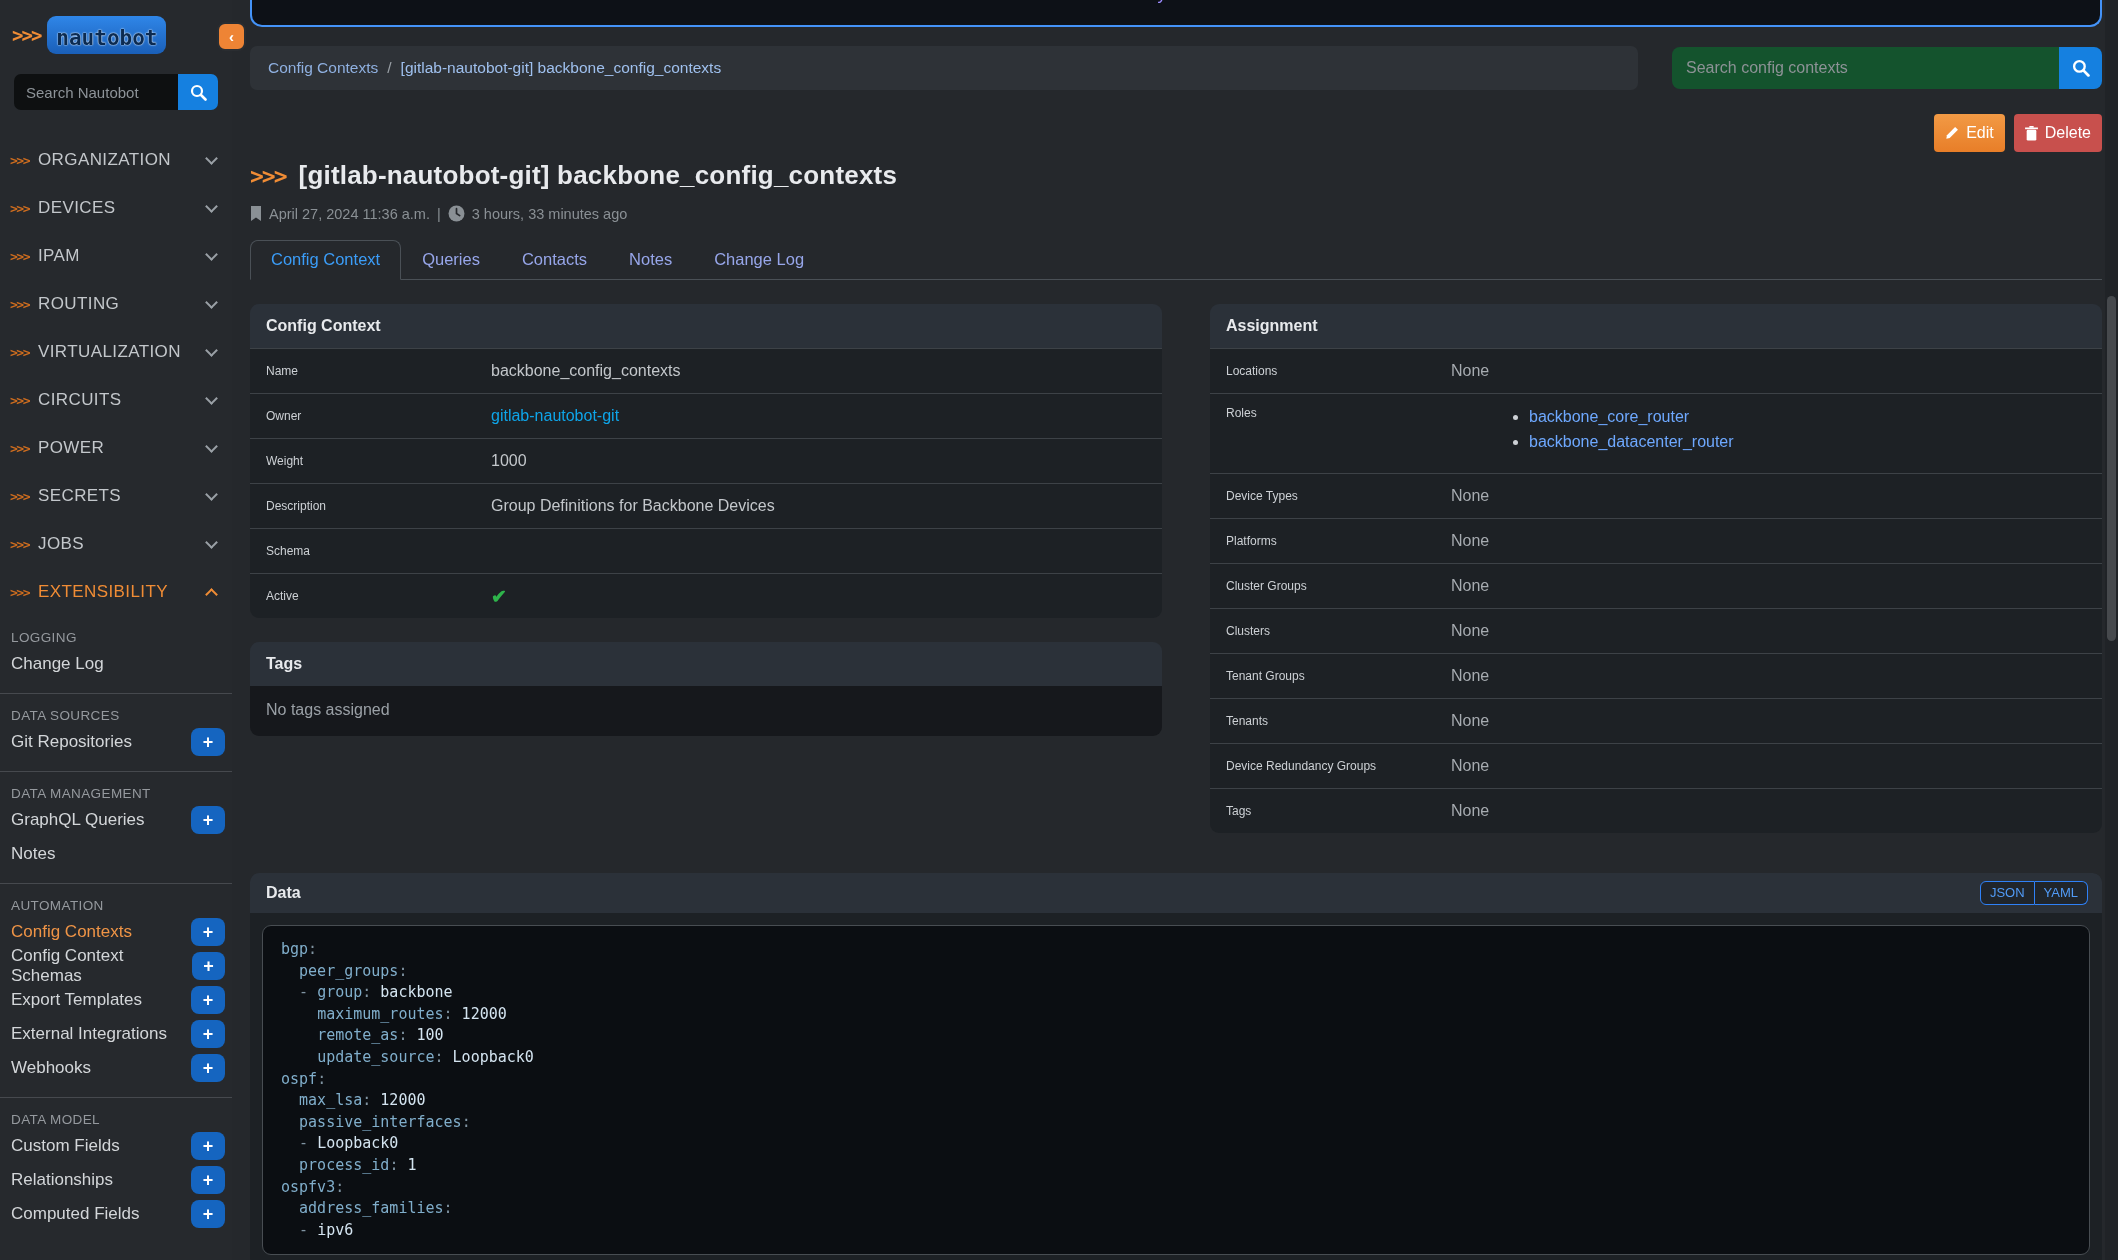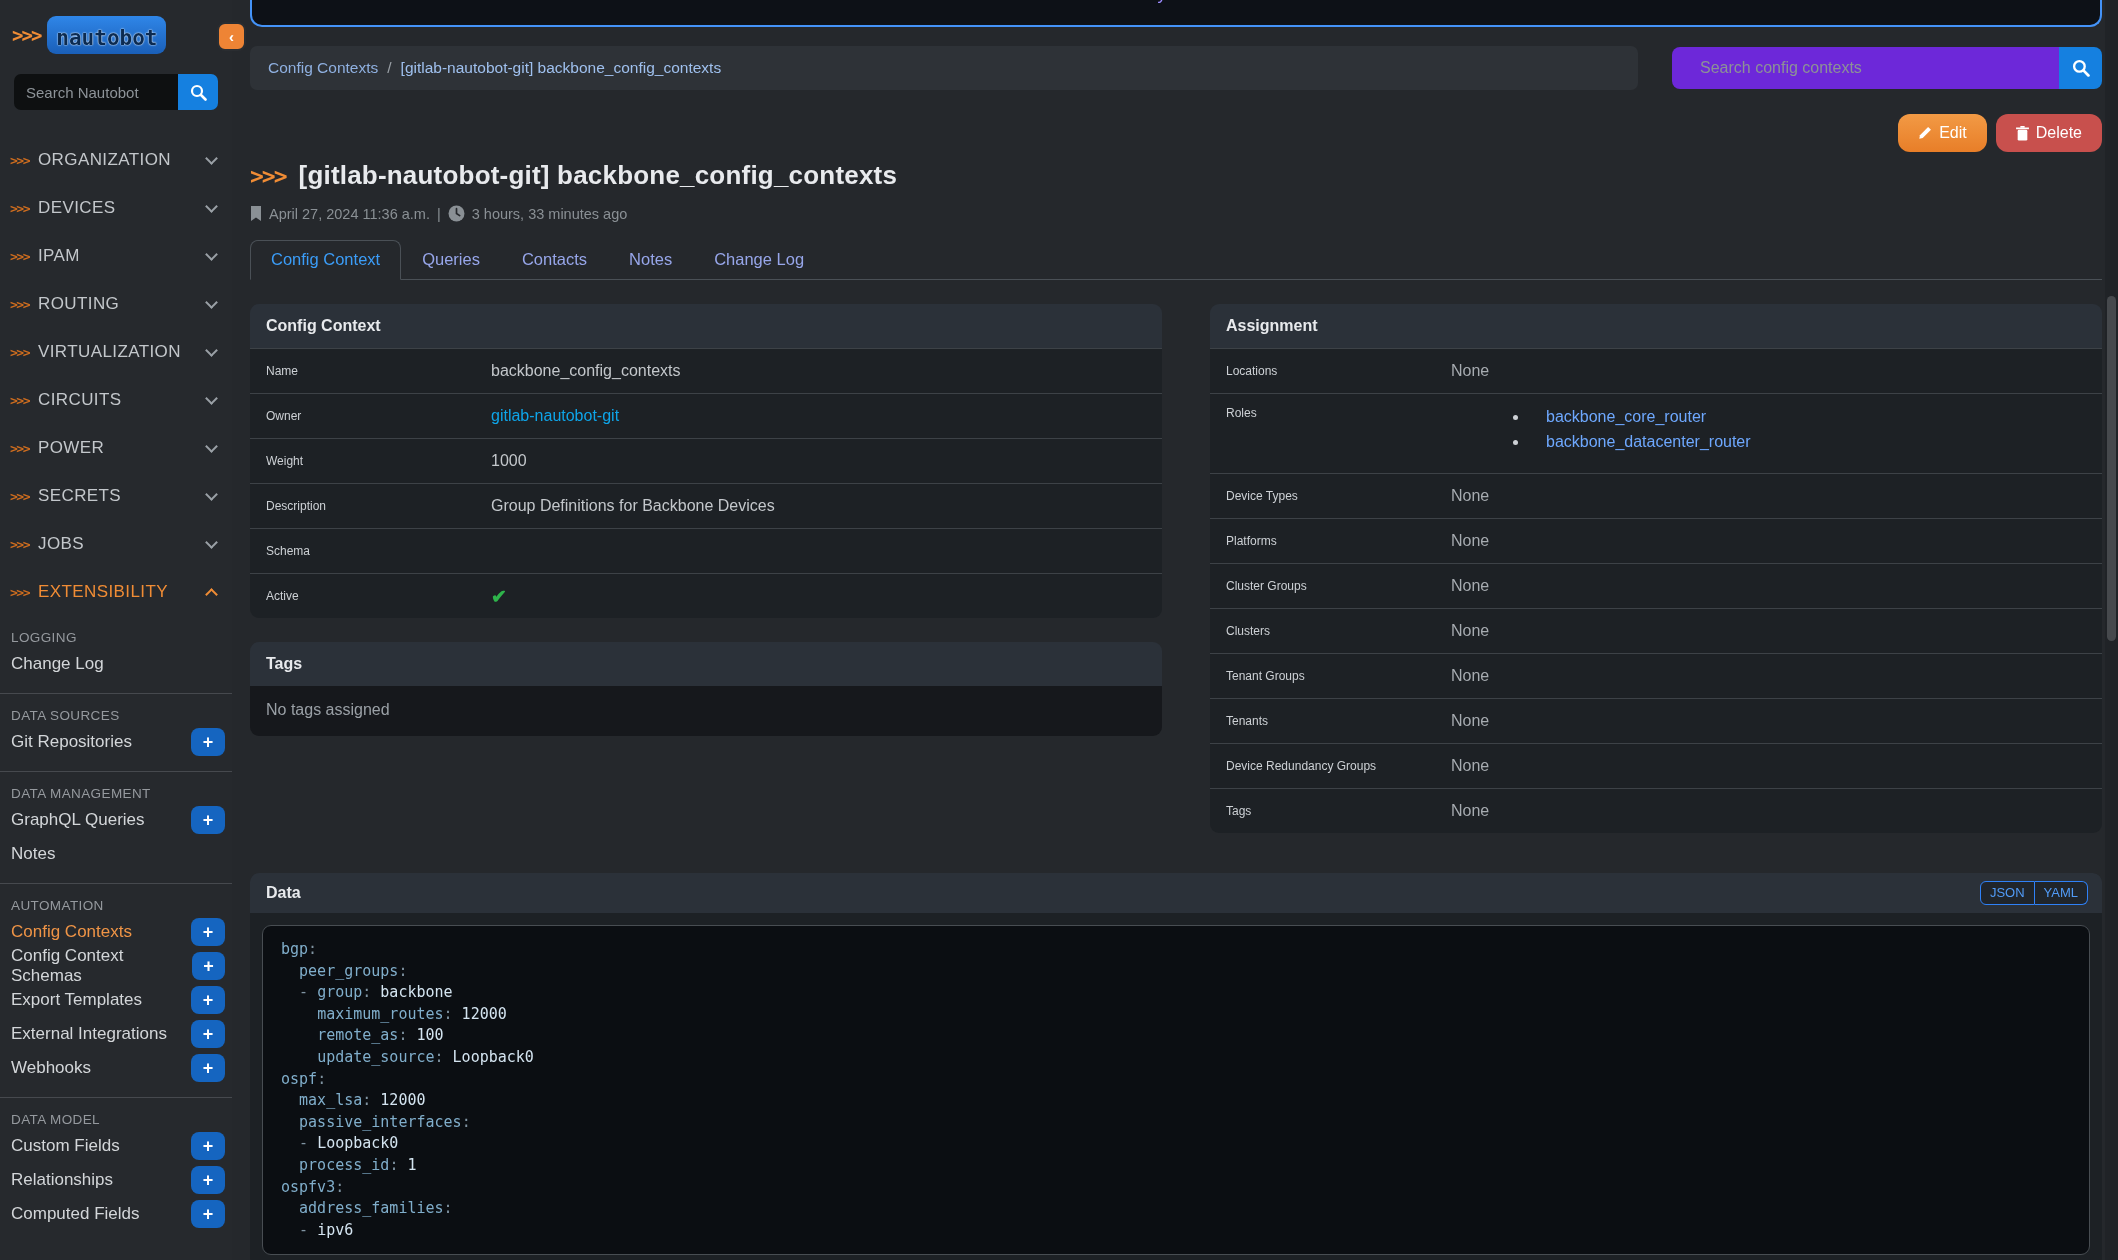--- a/index.html
+++ b/index.html
@@ -51,29 +51,29 @@
   .alert-banner { height:27px; background:#0d1117; border:2px solid #4493f8; border-top:none;
                   border-radius:0 0 12px 12px; position:relative; overflow:hidden; }
   .alert-frag { position:absolute; left:49%; top:-15px; color:#9d8cff; font-size:17px; }
   .toprow { margin-top:19px; display:flex; justify-content:space-between; align-items:center; }
   .breadcrumb-bar { width:1388px; height:44px; background:#2e3237; border-radius:7px;
                     display:flex; align-items:center; padding:0 18px; font-size:15.5px; }
   .crumb-link { color:#8fb0e0; text-decoration:none; cursor:pointer; }
   .crumb-sep { color:#9aa0a6; margin:0 9px; }
   .crumb-current { color:#9fc0ee; }
   .page-search { display:flex; width:430px; height:42px; }
-  .page-search input { flex:1; background:#6d28d9; border:none; outline:none; color:#cfd3d7;
-                       border-radius:8px 0 0 8px; padding:0 28px; font-size:16px; min-width:0;
+  .page-search input { flex:1; background:#14532d; border:none; outline:none; color:#cfd3d7;
+                       border-radius:8px 0 0 8px; padding:0 14px; font-size:16px; min-width:0;
                        font-family:"Liberation Sans", sans-serif; }
   .page-search input::placeholder { color:#8d9296; }
   .page-search .search-btn { width:43px; border-radius:0 8px 8px 0; }
 
   .actions-row { margin-top:24px; display:flex; justify-content:flex-end; gap:9px; }
-  .btn { height:38px; border:none; border-radius:12px; color:#fff; font-size:16px;
-         display:flex; align-items:center; gap:7px; padding:0 20px; cursor:pointer;
+  .btn { height:38px; border:none; border-radius:4px; color:#fff; font-size:16px;
+         display:flex; align-items:center; gap:7px; padding:0 11px; cursor:pointer;
          font-family:"Liberation Sans", sans-serif; }
   .btn-edit { background:linear-gradient(#f29a45,#e87e28); }
   .btn-delete { background:#c8504d;align-items:center; }
 
   .title-row { margin-top:8px; display:flex; align-items:center; gap:13px; }
   .title-arrows { color:#f08c35; font-family:"DejaVu Sans Mono", monospace; font-size:23px;
                   font-weight:bold; letter-spacing:-2px; }
   .page-title { color:#e8eaed; font-size:26px; font-weight:bold; letter-spacing:0.2px; }
 
   .meta-row { margin-top:14px; display:flex; align-items:center; gap:7px;
@@ -96,21 +96,21 @@
   .panel-row:first-of-type { border-top:none; }
   .row-label { width:225px; flex:0 0 225px; color:#cdd1d5; font-size:12px; }
   .row-value { flex:1; color:#c3c7cb; font-size:16px; }
   .row-value.muted { color:#a6abb0; }
   .row-value a { color:#0ea5e9; text-decoration:none; cursor:pointer; }
   .check-glyph { color:#2eb44b; font-size:19px; font-weight:bold; }
   .roles-row { align-items:flex-start; padding-top:12px; padding-bottom:22px; }
   .roles-list { list-style:disc; margin-left:78px; color:#cdd1d5; }
   .roles-list li { margin-top:7px; font-size:16px; }
   .roles-list li:first-child { margin-top:2px; }
-  .roles-list a { color:#6ea8fe; text-decoration:none; cursor:pointer;margin-left:17px; }
+  .roles-list a { color:#6ea8fe; text-decoration:none; cursor:pointer; }
   .tags-body { background:#16181c; padding:15px 16px 17px; color:#9aa0a6; font-size:16px; }
 
   .data-panel { margin-top:40px; }
   .data-header { background:#2b3139; padding:8px 14px 8px 16px; display:flex;
                  align-items:center; justify-content:space-between; border-radius:9px 9px 0 0; }
   .data-title { color:#e8eaed; font-weight:bold; font-size:16px; }
   .fmt-group { display:flex; }
   .fmt-btn { border:1px solid #2f81f7; background:#20252b; color:#519bf7; font-size:13px;
              padding:3px 9px 4px; cursor:pointer; font-family:"Liberation Sans", sans-serif; }
   .fmt-btn:first-child { border-radius:6px 0 0 6px; }

